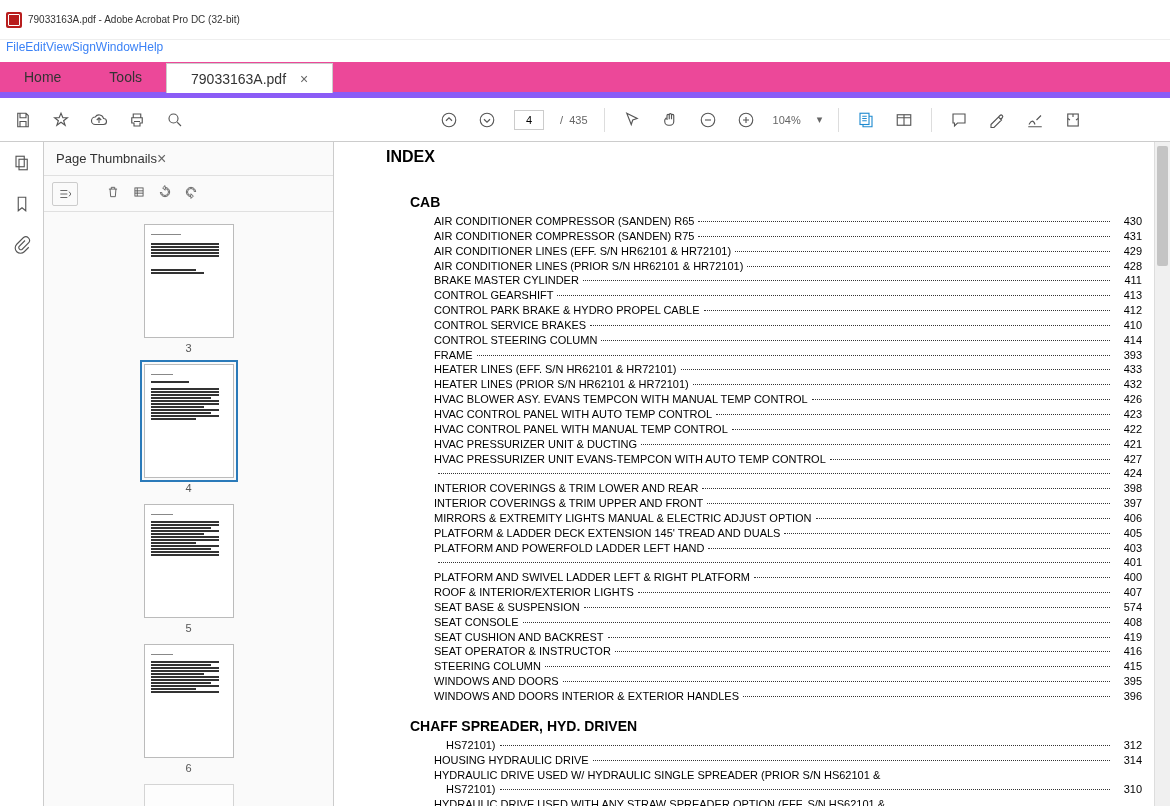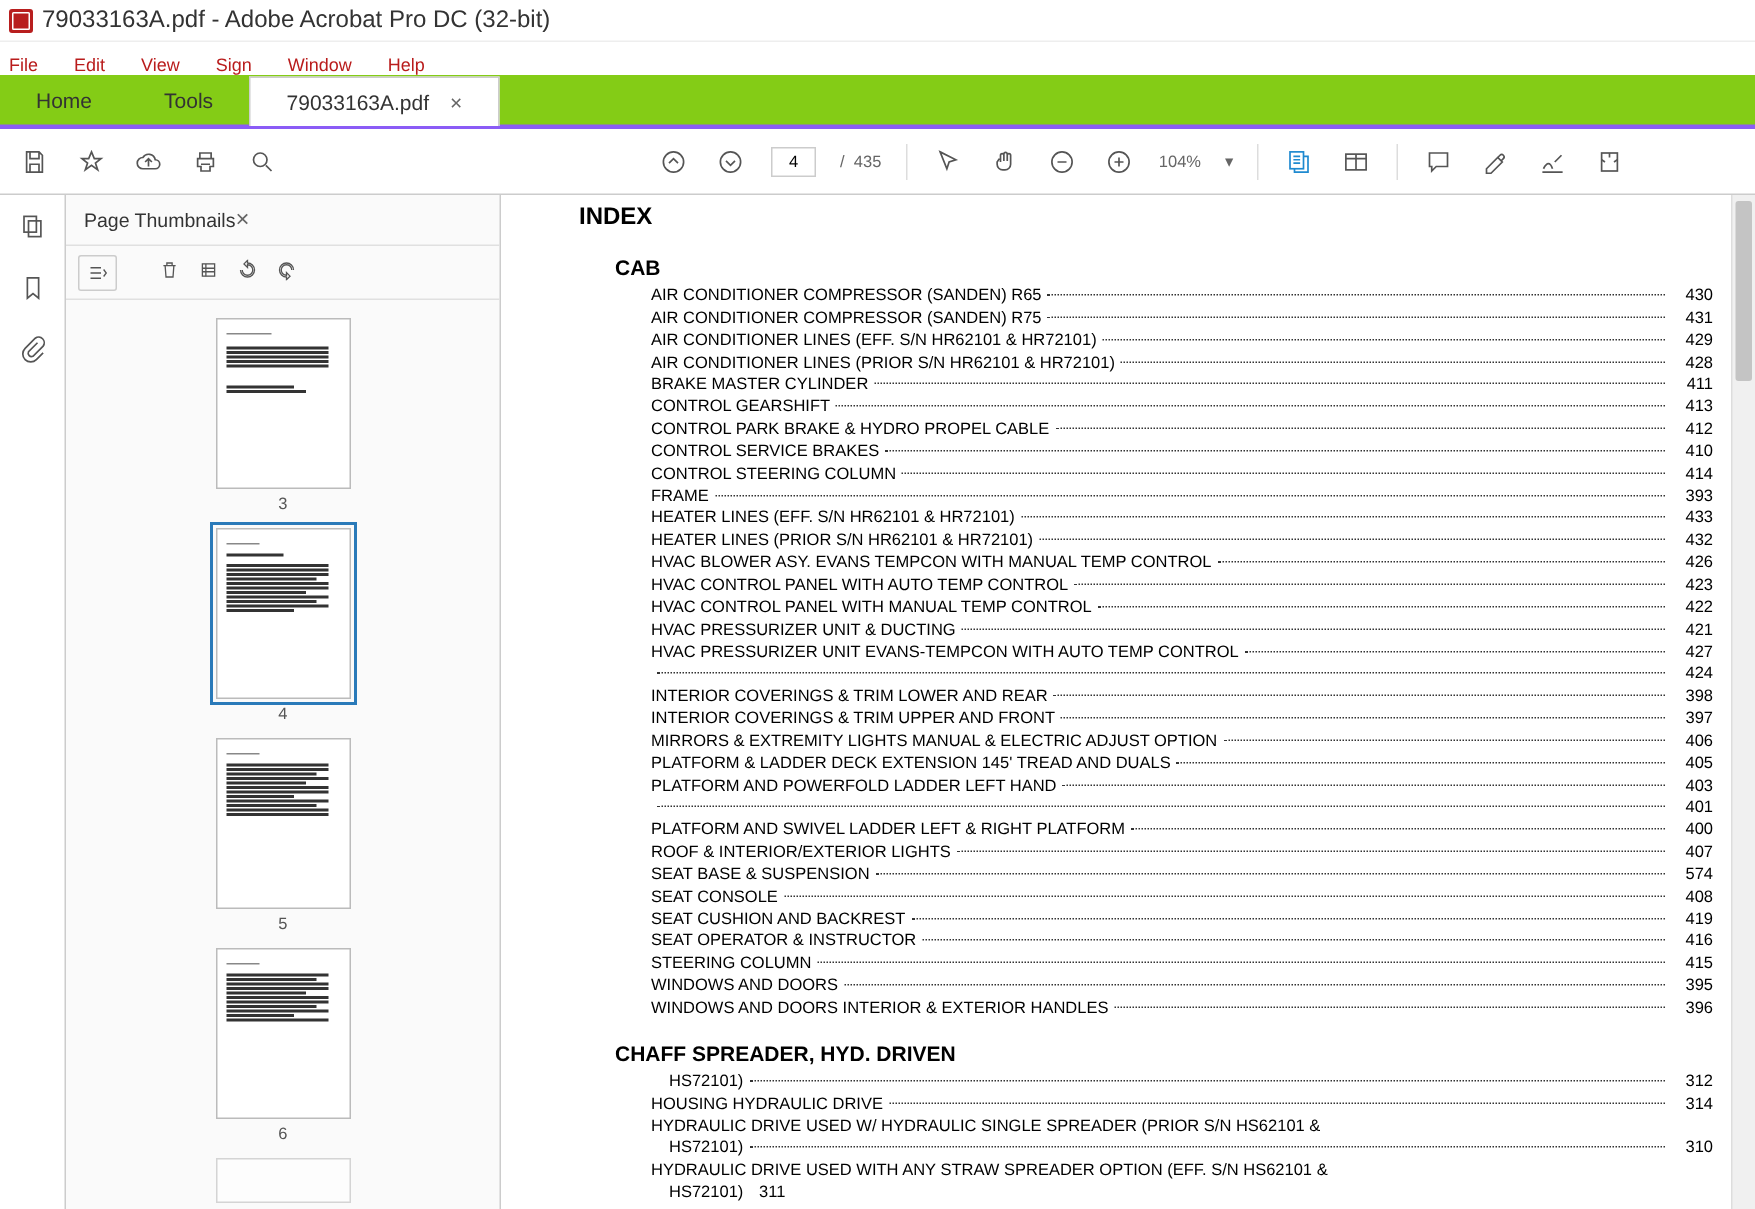--- a/index.html
+++ b/index.html
@@ -1,22 +1,22 @@
 <!DOCTYPE html>
 <html><head>
 <meta charset="utf-8">
 <style>
 *{margin:0;padding:0;box-sizing:border-box}
 body{font-family:"Segoe UI",Tahoma,sans-serif;font-size:12px;background:#fff;overflow:hidden;width:1170px;height:806px}
-.titlebar{height:28px;background:#fff;display:flex;align-items:center;padding:0 6px;font-size:16px;color:#333;border-bottom:1px solid #eee}
+.titlebar{height:40px;background:#fff;display:flex;align-items:center;padding:0 6px;font-size:10px;color:#333;border-bottom:1px solid #eee}
 .titlebar .pdf-icon{width:16px;height:16px;background:#b81e1e;border-radius:2px;margin-right:6px;position:relative}
 .titlebar .pdf-icon:before{content:"";position:absolute;top:2px;left:2px;right:2px;bottom:2px;border:1px solid #fff;border-radius:1px}
-.menubar{height:22px;display:flex;align-items:flex-end;padding:0 6px;gap:24px;font-size:12px;color:#b91c1c}
+.menubar{height:22px;display:flex;align-items:flex-start;padding:0 6px;gap:0;font-size:12px;color:#3b82f6}
 .menubar span{cursor:default}
-.tabbar{height:36px;background:#84cc16;display:flex;align-items:stretch;border-bottom:3px solid #8b5cf6}
+.tabbar{height:36px;background:#ec4899;display:flex;align-items:stretch;border-bottom:6px solid #8b5cf6}
 .tabbar .tab{padding:0 24px;display:flex;align-items:center;font-size:14px;color:#333;cursor:default}
 .tabbar .tab.file{border-right:1px solid #ddd}
 .tabbar .tab.active{background:#fff;border-top:1px solid #ccc;border-right:1px solid #ccc;border-left:1px solid #ccc;position:relative;top:1px}
 .tabbar .close-x{margin-left:14px;font-size:14px;color:#666}
 .toolbar{height:44px;background:#fff;display:flex;align-items:center;padding:0 12px;border-bottom:1px solid #ccc;gap:16px}
 .toolbar .sep{width:1px;height:24px;background:#ddd}
 .toolbar .icon-btn{width:22px;height:22px;display:flex;align-items:center;justify-content:center;color:#555;cursor:default}
 .toolbar svg{width:18px;height:18px;stroke:#555;fill:none;stroke-width:1.5}
 .toolbar .page-input{width:30px;height:20px;border:1px solid #ccc;text-align:center;font-size:11px}
 .toolbar .page-total{font-size:11px;color:#666}
@@ -37,21 +37,21 @@
 .thumb-label{font-size:11px;color:#555}
 .thumb-page .bar{height:2px;background:#333;margin:1px 0}
 .thumb-page .bar.w80{width:80%}
 .thumb-page .bar.w60{width:60%}
 .thumb-page .bar.w70{width:70%}
 .thumb-page .bar.w90{width:90%}
 .thumb-page .bar.w50{width:50%}
 .thumb-page .thin{height:1px;background:#888;margin:1px 0}
 .doc-view{flex:1;background:#fff;overflow:auto;position:relative}
 .page-content{padding:6px 28px 24px 28px}
-.idx-title{font-weight:bold;font-size:16px;margin:0 0 16px 24px;font-family:Arial,sans-serif}
+.idx-title{font-weight:bold;font-size:16px;margin:0 0 28px 24px;font-family:Arial,sans-serif}
 .idx-section{font-weight:bold;font-size:14px;margin:14px 0 4px 48px;font-family:Liberation Sans, sans-serif}
 .idx-line{display:flex;align-items:baseline;font-size:11px;font-family:Arial,sans-serif;margin-left:72px;line-height:1.35}
 .idx-line .txt{white-space:nowrap}
 .idx-line .dots{flex:1;border-bottom:1px dotted #333;margin:0 4px;position:relative;top:-3px;min-width:12px}
 .idx-line .pg{white-space:nowrap;text-align:right;min-width:28px}
 .idx-line.cont .txt{padding-left:12px}
 .scroll-v{position:absolute;right:0;top:0;bottom:0;width:16px;background:#f0f0f0;border-left:1px solid #ddd}
 .scroll-v .handle{position:absolute;left:2px;right:2px;top:4px;height:120px;background:#c4c4c4;border-radius:2px}
 
 .organize svg{stroke:#1f8ad0}

